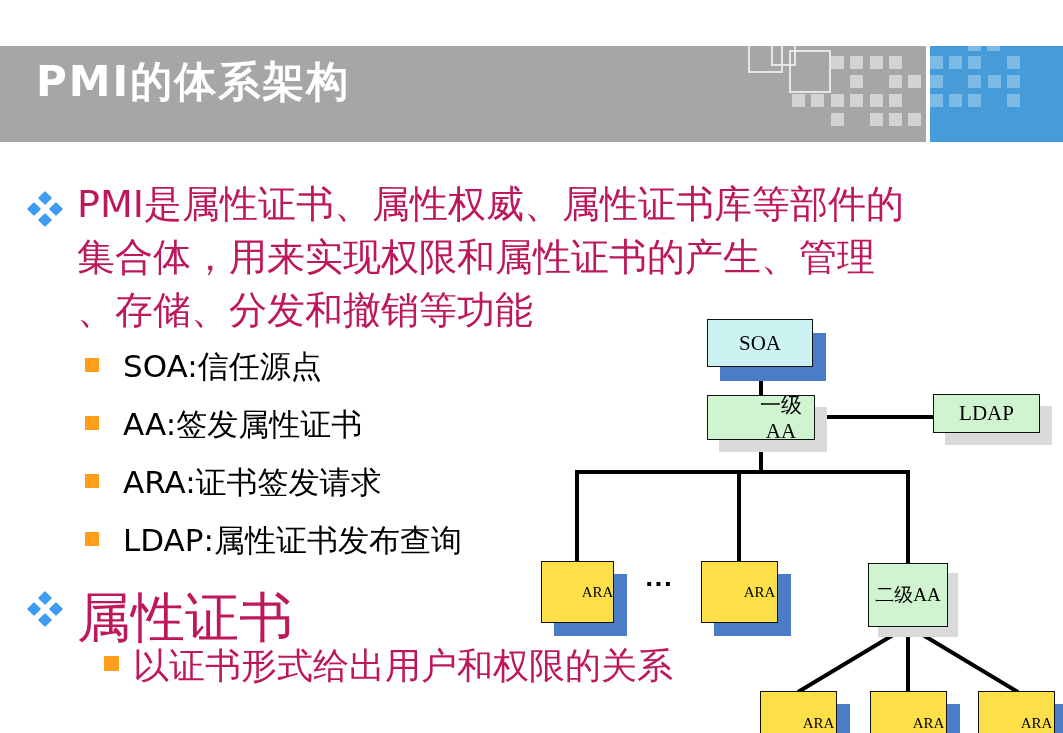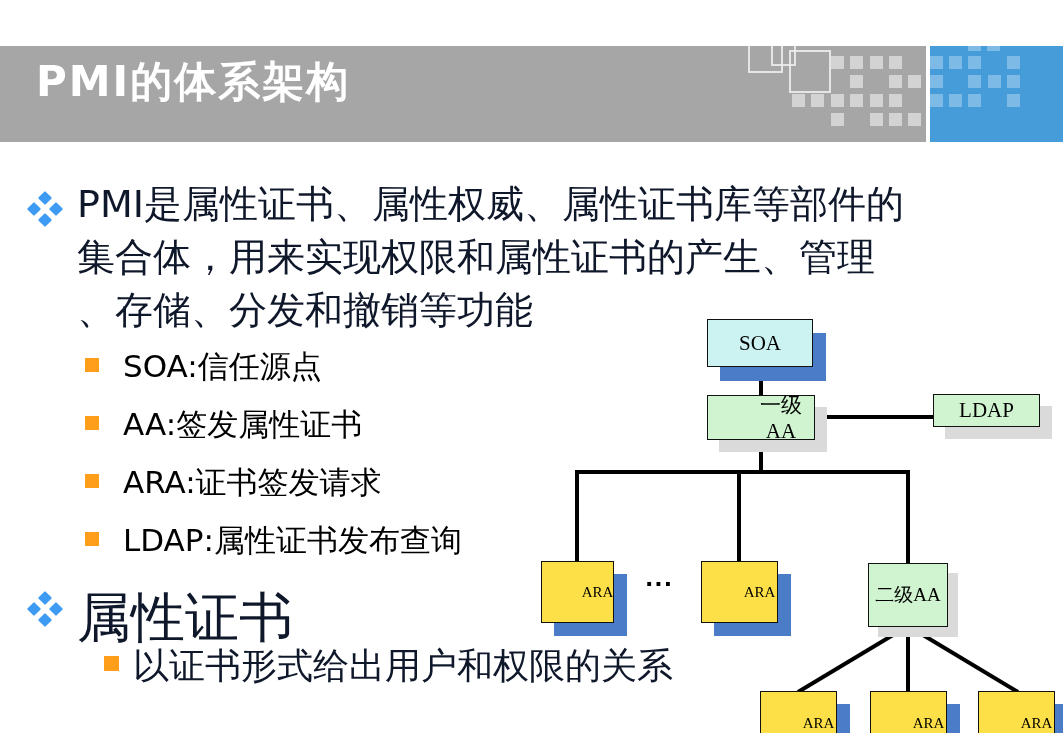--- a/index.html
+++ b/index.html
@@ -13,21 +13,21 @@
   #blue-block{position:absolute;left:930px;top:0;width:133px;height:96px;background:#459CD9;}
   .deco-sq{position:absolute;width:13px;height:13px;}
   .deco-sq.gray{background:#D3D3D3;}
   .deco-sq.blue{background:#7EBAE6;}
   .outline-sq{position:absolute;border:2px solid rgba(240,240,240,0.85);background:transparent;}
   #outline-1{left:748px;top:-6px;width:31px;height:29px;}
   #outline-2{left:771px;top:-8px;width:21px;height:24px;}
   #outline-3{left:789px;top:4px;width:38px;height:39px;}
 
   
-  .blk{position:absolute;color:#0f172a;}
+  .blk{position:absolute;color:#be185d;}
   #bullet1-text{left:77px;top:132px;width:940px;font-size:38px;line-height:53px;}
   #bullet2-text{left:77px;top:536px;font-size:54px;}
   #bullet2-sub-text{left:133px;top:596px;font-size:36px;}
   .sub-item{position:absolute;left:123px;font-size:31px;color:#000;white-space:nowrap;}
   #sub-0{top:300px;} #sub-1{top:358px;} #sub-2{top:416px;} #sub-3{top:474px;}
   .sq-bullet{position:absolute;background:#FF9E1B;}
   #sqb-0{left:85px;top:312px;width:14px;height:14px;}
   #sqb-1{left:85px;top:370px;width:14px;height:14px;}
   #sqb-2{left:85px;top:428px;width:14px;height:14px;}
   #sqb-3{left:85px;top:486px;width:14px;height:14px;}
@@ -54,21 +54,21 @@
   #fan-svg{position:absolute;left:740px;top:576px;width:320px;height:72px;}
 
   .node{position:absolute;border:1.6px solid #111;display:flex;align-items:center;
         justify-content:center;font-family:"Liberation Serif",serif;font-size:21px;color:#000;
         box-sizing:border-box;text-align:center;}
   .node.blue{background:#fde047;box-shadow:13px 13px 0 #4A7CC7;font-size:15px;padding-left:40px;}
   .node.green{background:#CFF4CF;box-shadow:12px 12px 0 #DADADA;}
   #node-soa{left:707px;top:273px;width:106px;height:48px;background:#CCF2F2;
             box-shadow:13px 14px 0 #4A7CC7;}
   #node-aa1{left:707px;top:349px;width:108px;height:45px;padding-left:40px;}
-  #node-ldap{left:933px;top:348px;width:107px;height:33px;}
+  #node-ldap{left:933px;top:348px;width:107px;height:39px;}
   #node-ara1{left:541px;top:515px;width:73px;height:62px;}
   #node-ara2{left:701px;top:515px;width:77px;height:62px;}
   #node-aa2{left:868px;top:517px;width:80px;height:64px;flex-direction:row;
             line-height:1.2;font-size:19px;box-shadow:10px 10px 0 #DADADA;}
   #node-ara3{left:760px;top:645px;width:77px;height:65px;}
   #node-ara4{left:870px;top:645px;width:77px;height:65px;}
   #node-ara5{left:978px;top:645px;width:77px;height:65px;}
   #ellipsis{position:absolute;left:645px;top:520px;font-size:22px;font-weight:bold;
             letter-spacing:1px;color:#000;}
 </style>

